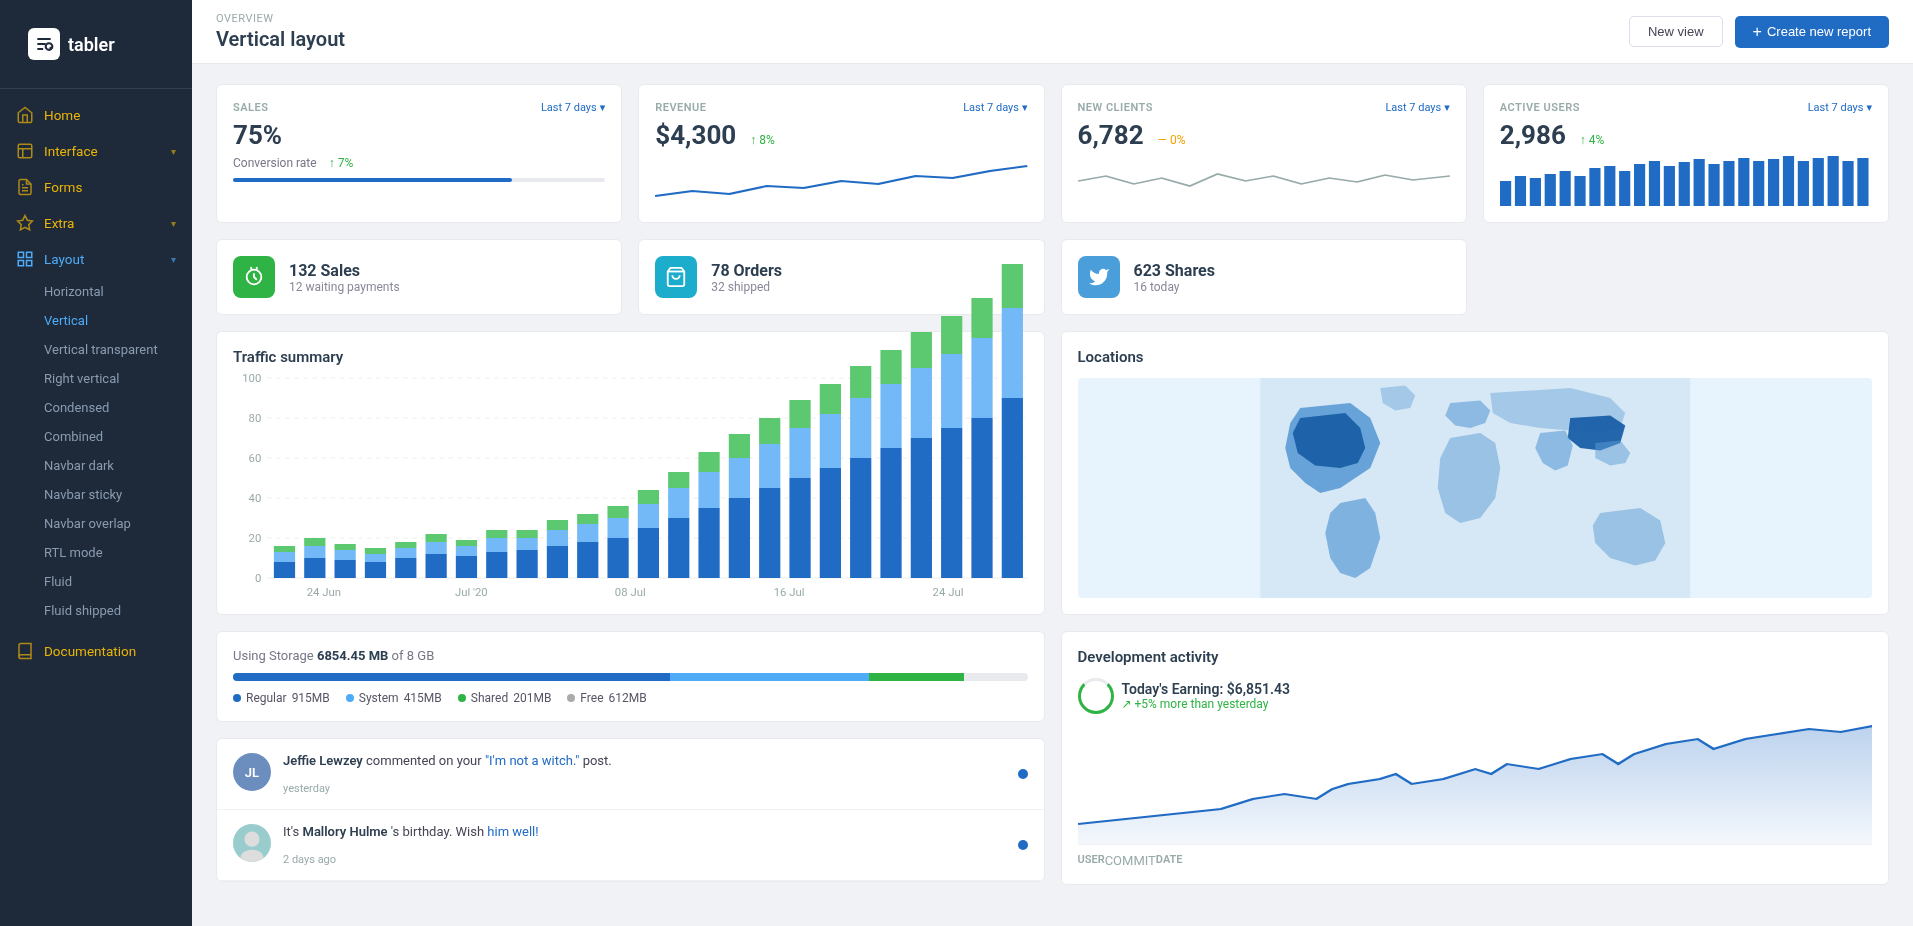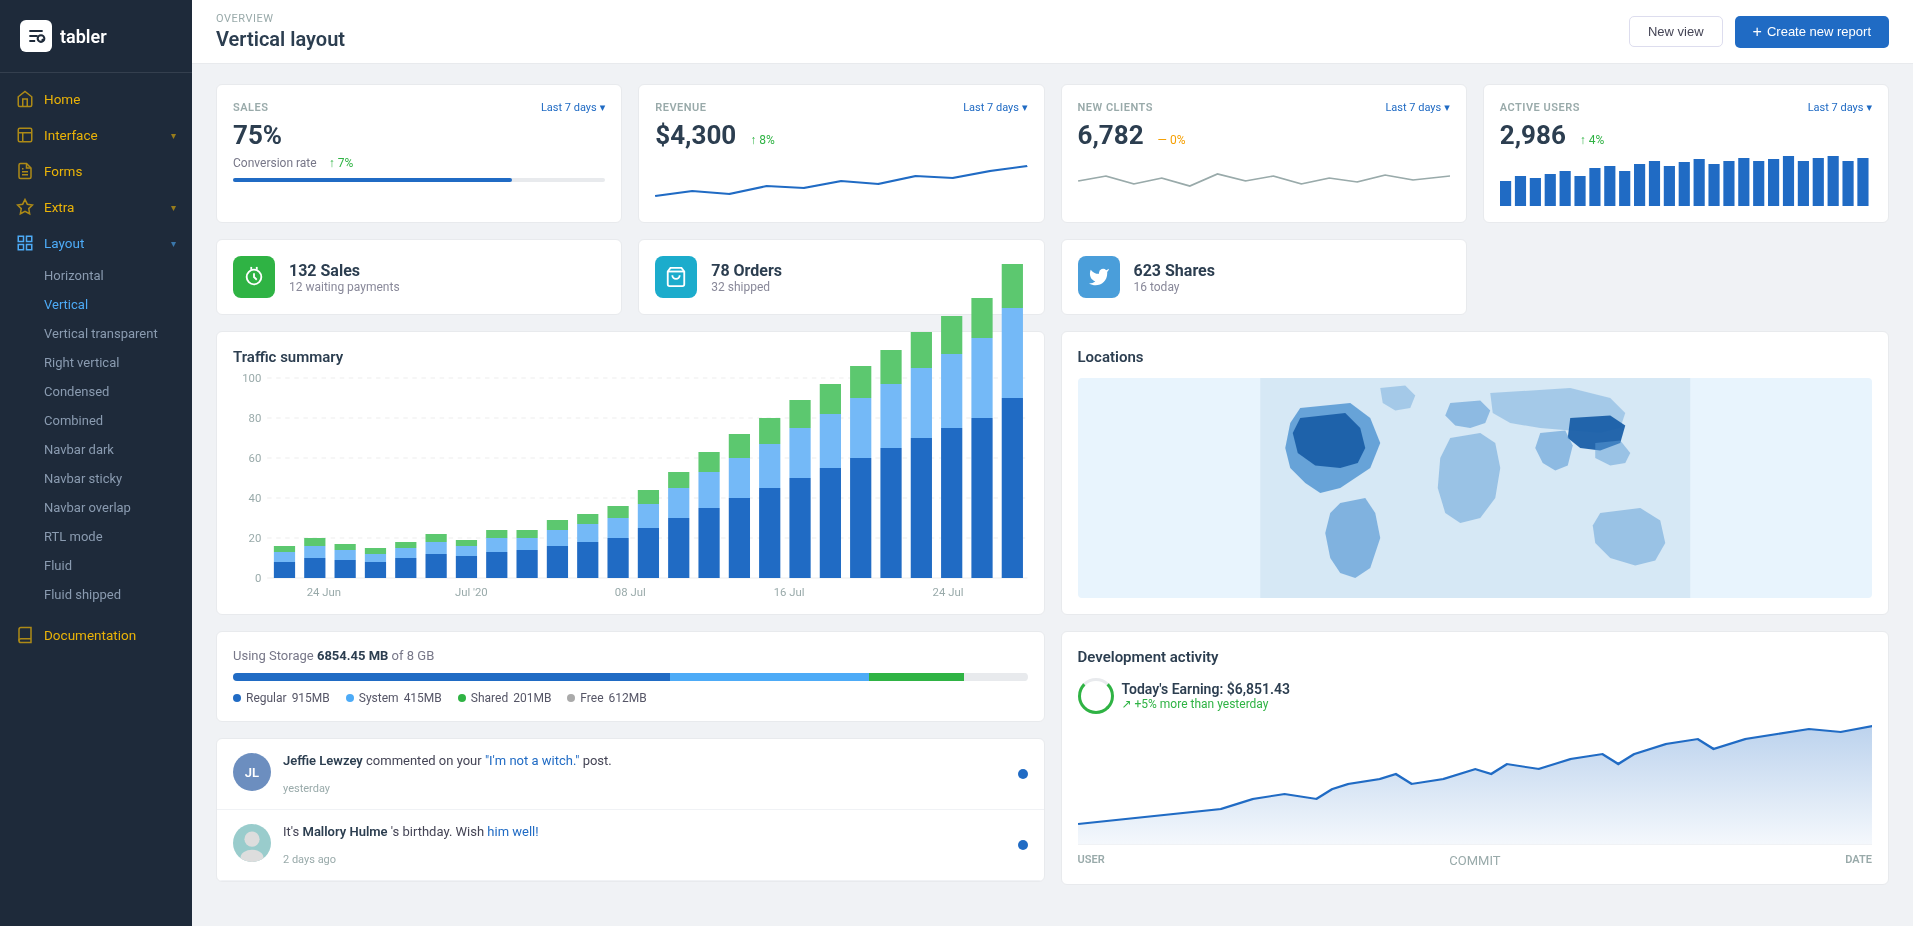--- a/index.html
+++ b/index.html
@@ -1,20 +1,20 @@
 <!DOCTYPE html>
 <html><head>
   <meta charset="utf-8">
   <style>
     * { box-sizing: border-box; margin: 0; padding: 0; }
     body { font-family: -apple-system, BlinkMacSystemFont, 'Segoe UI', Roboto, sans-serif; background: #f0f2f5; display: flex; height: 100vh; overflow: hidden; }
 
     
     .sidebar { width: 192px; background: #1e2a3a; color: #fff; flex-shrink: 0; display: flex; flex-direction: column; overflow-y: auto; }
-    .sidebar-logo { display: flex; align-items: center; gap: 8px; padding: 20px; border-bottom: 1px solid rgba(255,255,255,0.1); }
+    .sidebar-logo { display: flex; align-items: center; gap: 8px; padding: 28px; border-bottom: 1px solid rgba(255,255,255,0.1); }
     .sidebar-logo-icon { width: 32px; height: 32px; background: #fff; border-radius: 6px; display: flex; align-items: center; justify-content: center; }
     .sidebar-logo-icon svg { width: 20px; height: 20px; }
     .sidebar-logo-text { font-size: 18px; font-weight: 600; color: #fff; }
     .sidebar-nav { padding: 8px 0; flex: 1; }
     .sidebar-item { display: flex; align-items: center; justify-content: space-between; padding: 9px 16px; cursor: pointer; font-size: 13.5px; color: #eab308; transition: background 0.15s; }
     .sidebar-item.active { color: #4dabf7; }
     .sidebar-item-left { display: flex; align-items: center; gap: 10px; }
     .sidebar-item-icon { width: 18px; height: 18px; opacity: 0.7; }
     .sidebar-item.active .sidebar-item-icon { opacity: 1; }
     .sidebar-sub-item { padding: 7px 16px 7px 44px; font-size: 13px; color: #8a9bb0; cursor: pointer; }
@@ -588,21 +588,21 @@
             <defs>
               <linearGradient id="devGrad" x1="0" y1="0" x2="0" y2="1">
                 <stop offset="0%" stop-color="#206bc4" stop-opacity="0.3"></stop>
                 <stop offset="100%" stop-color="#206bc4" stop-opacity="0.05"></stop>
               </linearGradient>
             </defs>
             <path d="M0,100 L30,95 L60,90 L90,85 L100,80 L110,75 L130,70 L150,75 L160,65 L170,60 L190,55 L200,50 L210,60 L230,55 L250,45 L260,50 L270,40 L290,45 L310,35 L330,30 L340,40 L350,30 L370,20 L390,15 L400,25 L420,15 L440,10 L460,5 L480,8 L500,2 L500,120 L0,120 Z" fill="url(#devGrad)"></path>
             <path d="M0,100 L30,95 L60,90 L90,85 L100,80 L110,75 L130,70 L150,75 L160,65 L170,60 L190,55 L200,50 L210,60 L230,55 L250,45 L260,50 L270,40 L290,45 L310,35 L330,30 L340,40 L350,30 L370,20 L390,15 L400,25 L420,15 L440,10 L460,5 L480,8 L500,2" fill="none" stroke="#206bc4" stroke-width="2"></path>
           </svg>
         </div>
-        <div style="display:flex;justify-content:space-between;padding-top:8px;border-top:1px solid #f0f2f5;">
+        <div style="display:flex;padding-top:8px;border-top:1px solid #f0f2f5;">
           <span style="font-size:11px;font-weight:600;color:#9aa;text-transform:uppercase;">USER</span>
           <span style="font-size:13px;font-weight:400;color:#9aa;text-transform:uppercase;">COMMIT</span>
           <span style="font-size:11px;font-weight:600;color:#9aa;text-transform:uppercase;">DATE</span>
         </div>
       </div>
     </div>
 
   </div>
 </div>
 

